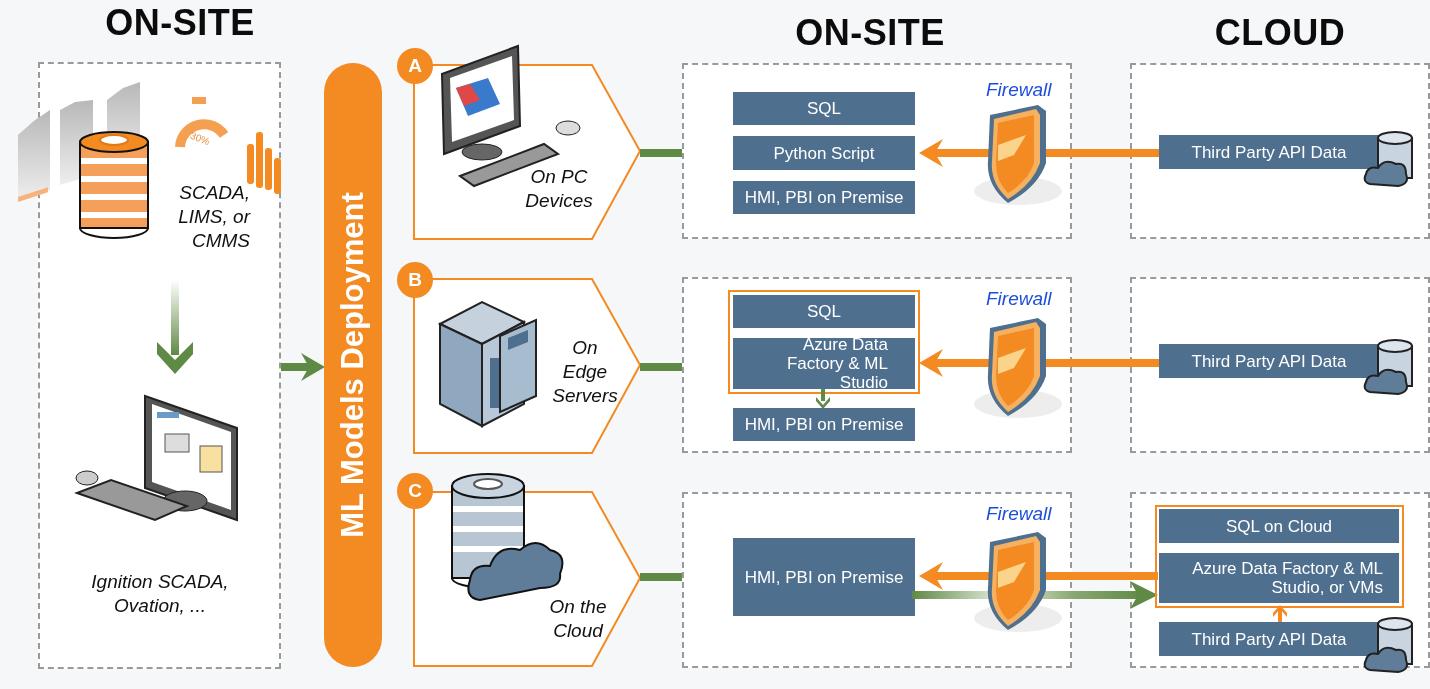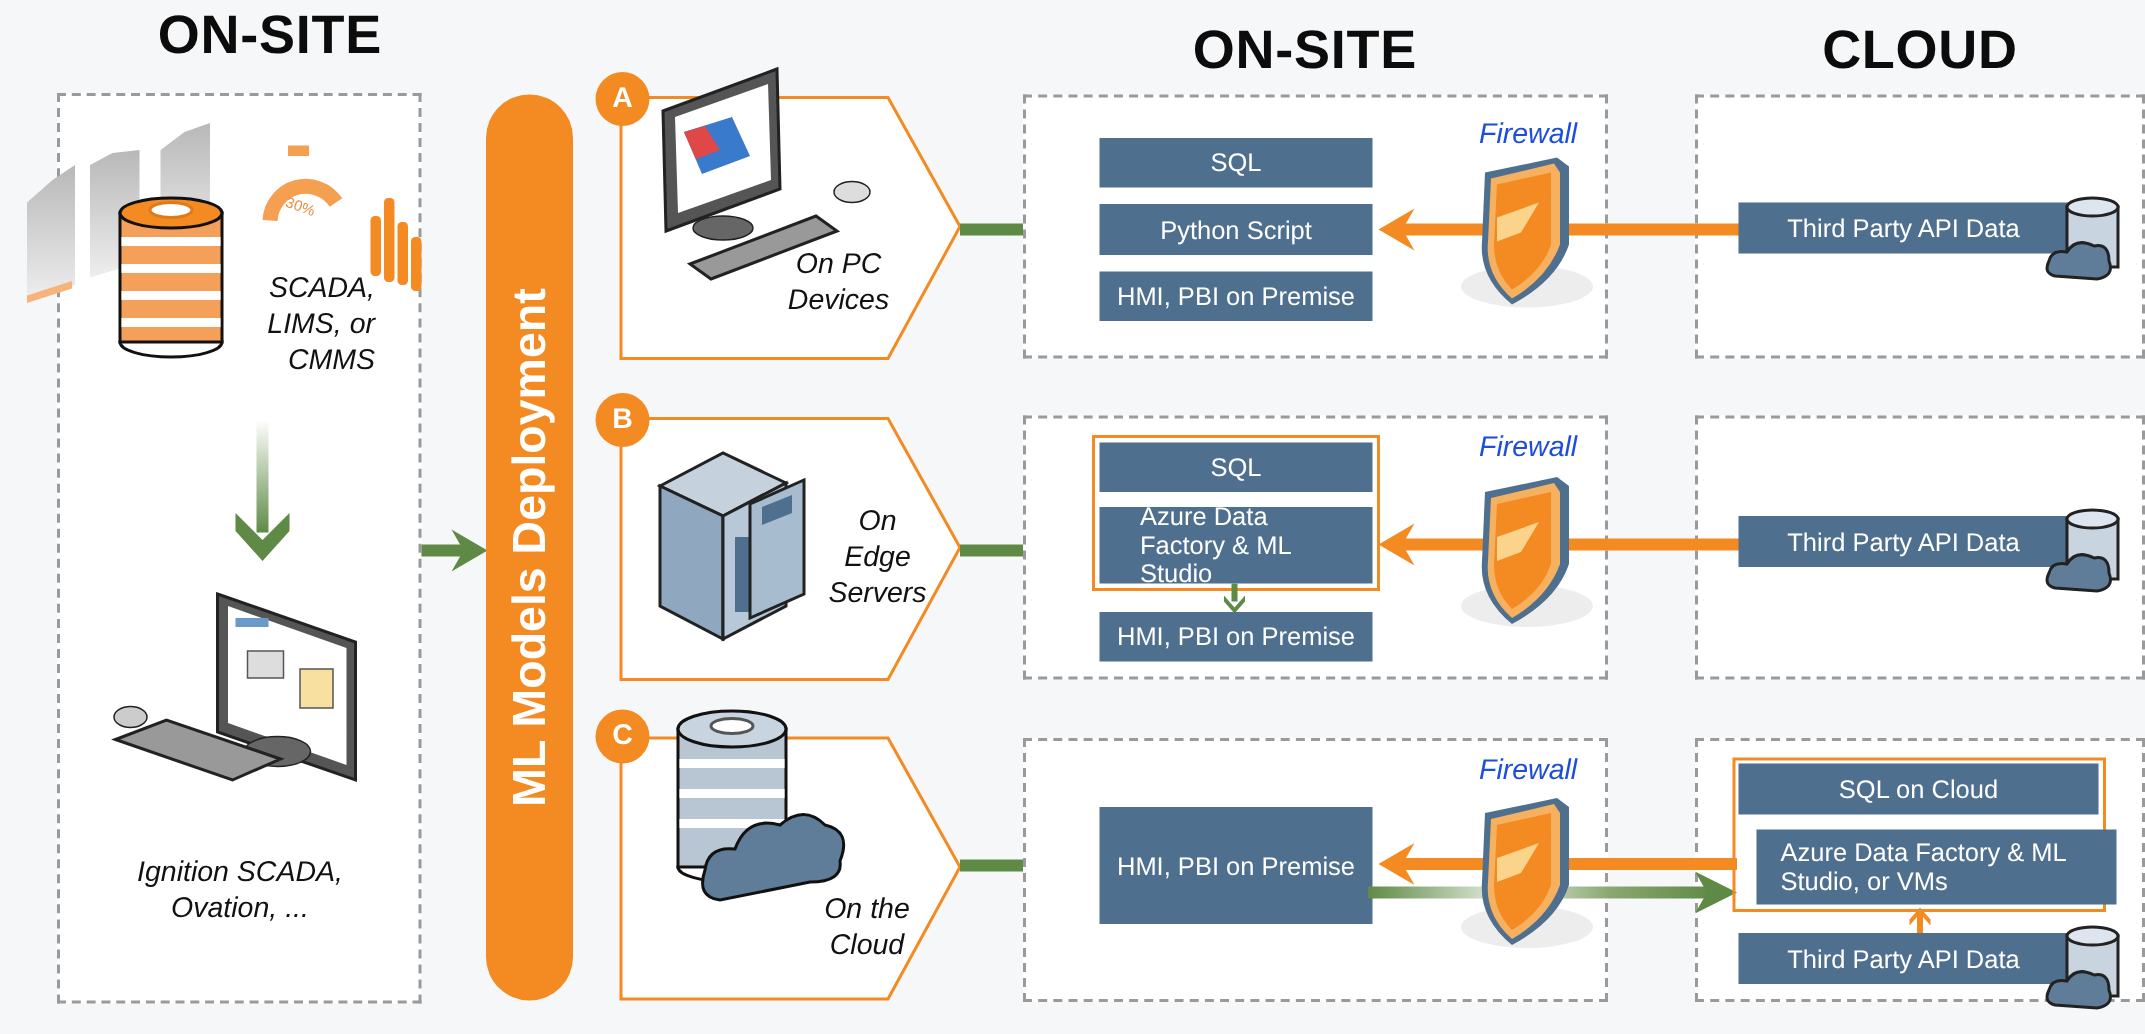--- a/index.html
+++ b/index.html
@@ -13,21 +13,21 @@
     position: absolute; font-weight: bold; font-size: 36px; color: #0c0c0c;
     text-align: center; letter-spacing: 0.5px;
   }
   .dashed {
     position: absolute; border: 2px dashed #9a9a9a; box-sizing: border-box;
     background: #ffffff;
   }
   .blue {
     position: absolute; background: #4f6f8f; color: #ffffff;
     display: flex; align-items: center; justify-content: center;
-    text-align: left; font-size: 17px; line-height: 19px; box-sizing: border-box;
+    text-align: right; font-size: 17px; line-height: 19px; box-sizing: border-box;
   }
   .ital { position: absolute; font-style: italic; color: #111; font-size: 19px; line-height: 24px; text-align: center; }
   .fw-label { position: absolute; font-style: italic; color: #1d4ed8; font-size: 19px; }
   .ml-bar {
     position: absolute; left: 324px; top: 63px; width: 58px; height: 604px;
     background: #f38a22; border-radius: 29px;
   }
   .ml-text {
     position: absolute; left: 353px; top: 365px;
     transform: translate(-50%, -50%) rotate(-90deg);
@@ -245,21 +245,21 @@
         <stop offset="0.4" stop-color="#e8efe2"></stop>
         <stop offset="0.7" stop-color="#8aa872"></stop>
         <stop offset="1" stop-color="#5f8a45"></stop>
       </linearGradient>
     </defs>
   <rect x="0" y="11" width="230" height="8" fill="url(#gc)"></rect>
   <polygon points="218,1 246,15 218,29 226,15" fill="#5f8a45"></polygon>
 </svg>
 <div class="orange-frame" style="left:1155px; top:505px; width:249px; height:103px;"></div>
 <div class="blue" style="left:1159px; top:509px; width:240px; height:34px;">SQL on Cloud</div>
-<div class="blue" style="left:1159px; top:553px; width:240px; height:50px; padding:0 16px;margin-left:12px;">Azure Data Factory &amp; ML Studio, or VMs</div>
+<div class="blue" style="left:1159px; top:553px; width:240px; height:50px; padding:0 16px;">Azure Data Factory &amp; ML Studio, or VMs</div>
 <svg style="left:1272px; top:603px;" width="16" height="22">
   <rect x="6" y="6" width="4" height="16" fill="#f38a22"></rect>
   <polygon points="1,10 8,2 15,10 15,14 8,6 1,14" fill="#f38a22"></polygon>
 </svg>
 <div class="blue" style="left:1159px; top:622px; width:220px; height:34px;">Third Party API Data</div>
 
 <svg style="left:968px; top:105px;" width="100" height="100">
   <ellipse cx="50" cy="86" rx="44" ry="14" fill="#000" opacity="0.07"></ellipse>
   <path d="M22,10 L70,0 L78,6 L78,58 Q70,82 40,98 Q18,80 20,56 Z" fill="#4f6f8f"></path>
   <path d="M26,14 L68,4 L72,10 L72,58 Q64,80 40,94 Q22,78 24,56 Z" fill="#f5b060"></path>

